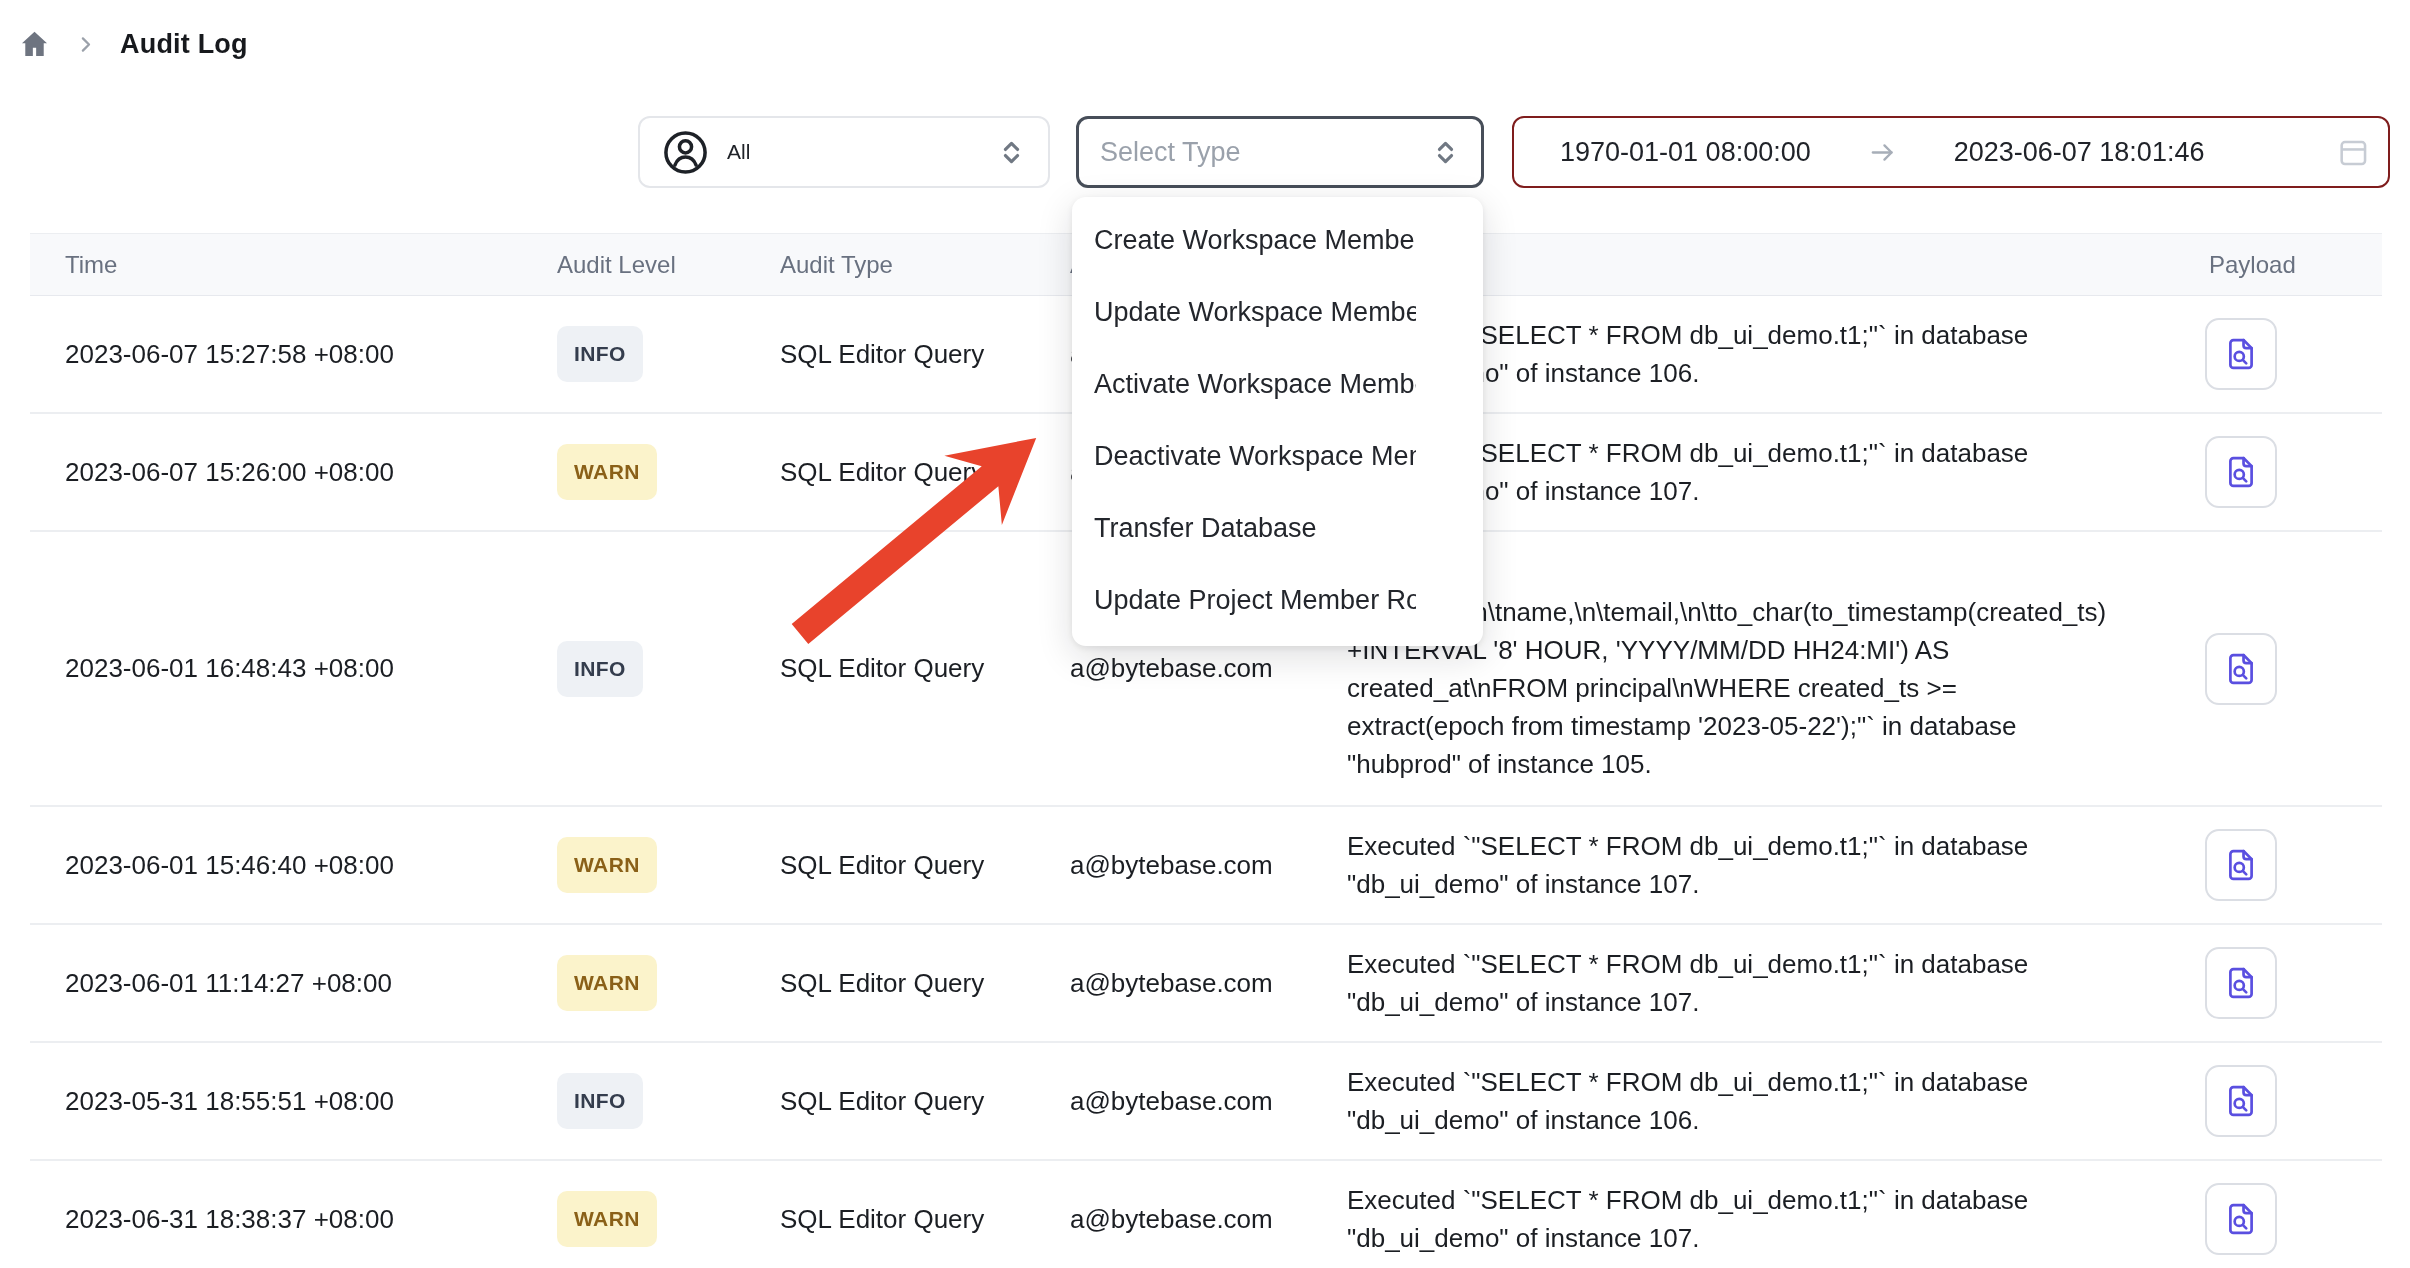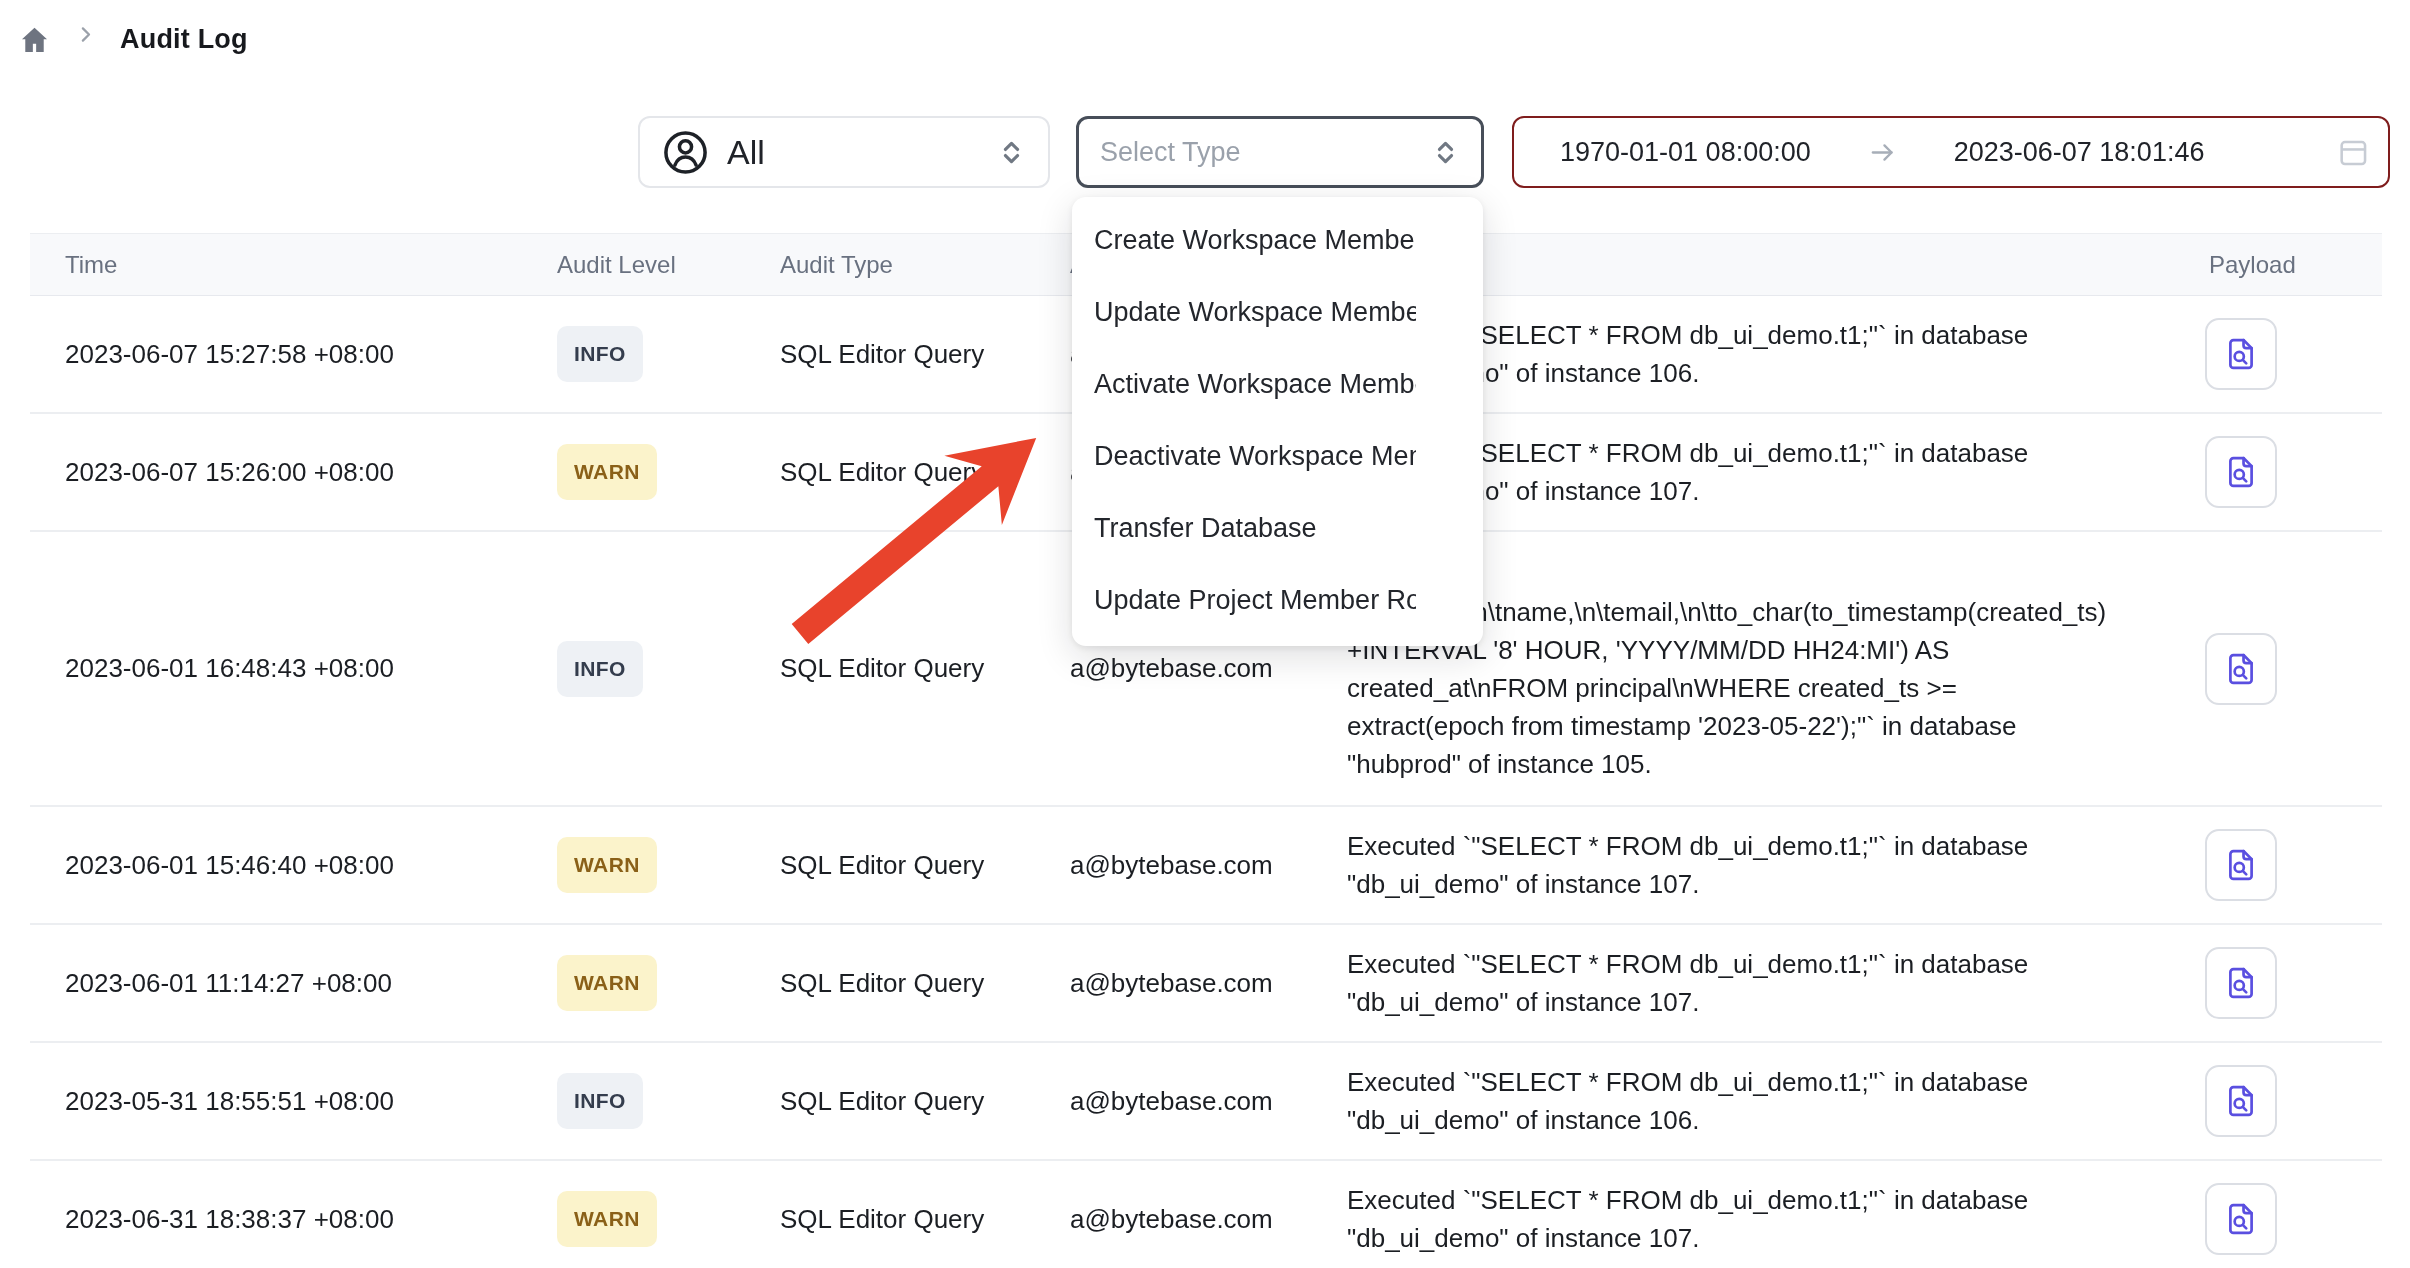--- a/index.html
+++ b/index.html
@@ -1,28 +1,28 @@
 <!DOCTYPE html>
 <html><head>
 <meta charset="utf-8">
 <style>
   * { margin:0; padding:0; box-sizing:border-box; }
   html,body { background:#fff; }
   body { font-family:"Liberation Sans","DejaVu Sans",sans-serif; }
   .page { position:relative; width:2410px; height:1268px; background:#fff; overflow:hidden; }
 
   
-  .breadcrumb { position:absolute; left:18px; top:24px; height:40px; display:flex; gap:24px; z-index:5; }
+  .breadcrumb { position:absolute; left:18px; top:24px; height:40px; display:flex; align-items:center; gap:24px; z-index:5; }
   .crumb-title { font-size:27px; font-weight:700; color:#17191d; letter-spacing:.2px; }
 
   
   .filters { position:absolute; left:638px; top:116px; display:flex; align-items:flex-start; z-index:10; }
   .sel { height:72px; border-radius:12px; background:#fff; display:flex; align-items:center; }
   .sel-actor { width:412px; border:2px solid #e4e6ea; padding:0 22px; cursor:pointer; }
-  .sel-actor .lbl { font-size:34px; color:#202329; margin-left:18px; }
+  .sel-actor .lbl { font-size:21px; color:#202329; margin-left:18px; }
   .sel-type { width:408px; margin-left:26px; border:3px solid #474e59; padding:0 21px; cursor:pointer;gap:10px; }
   .sel-type .ph { font-size:27px; color:#9aa1ab; }
   .chev { margin-left:auto; display:flex; }
   .date { width:878px; height:72px; margin-left:28px; border:2px solid #7f1d1d; border-radius:12px;
           display:flex; align-items:center; padding:0 18px 0 46px; background:#fff; }
   .date .t { font-size:27px; color:#202329; cursor:text; }
   .date .range-arrow { margin:0 56px; display:flex; }
   .date .cal { margin-left:auto; display:flex; cursor:pointer; }
 
   

